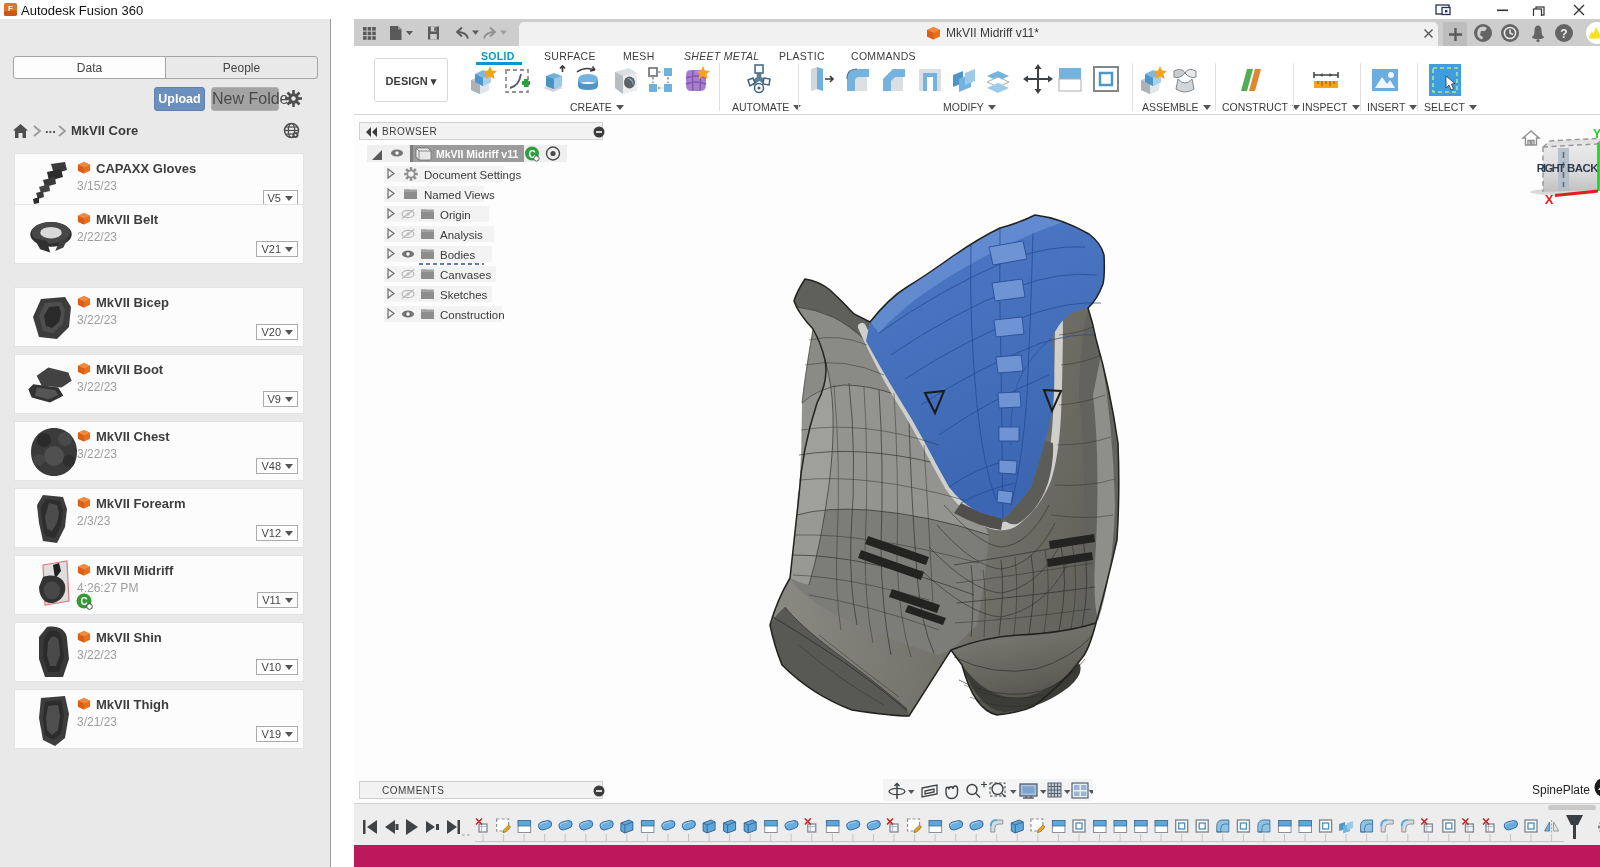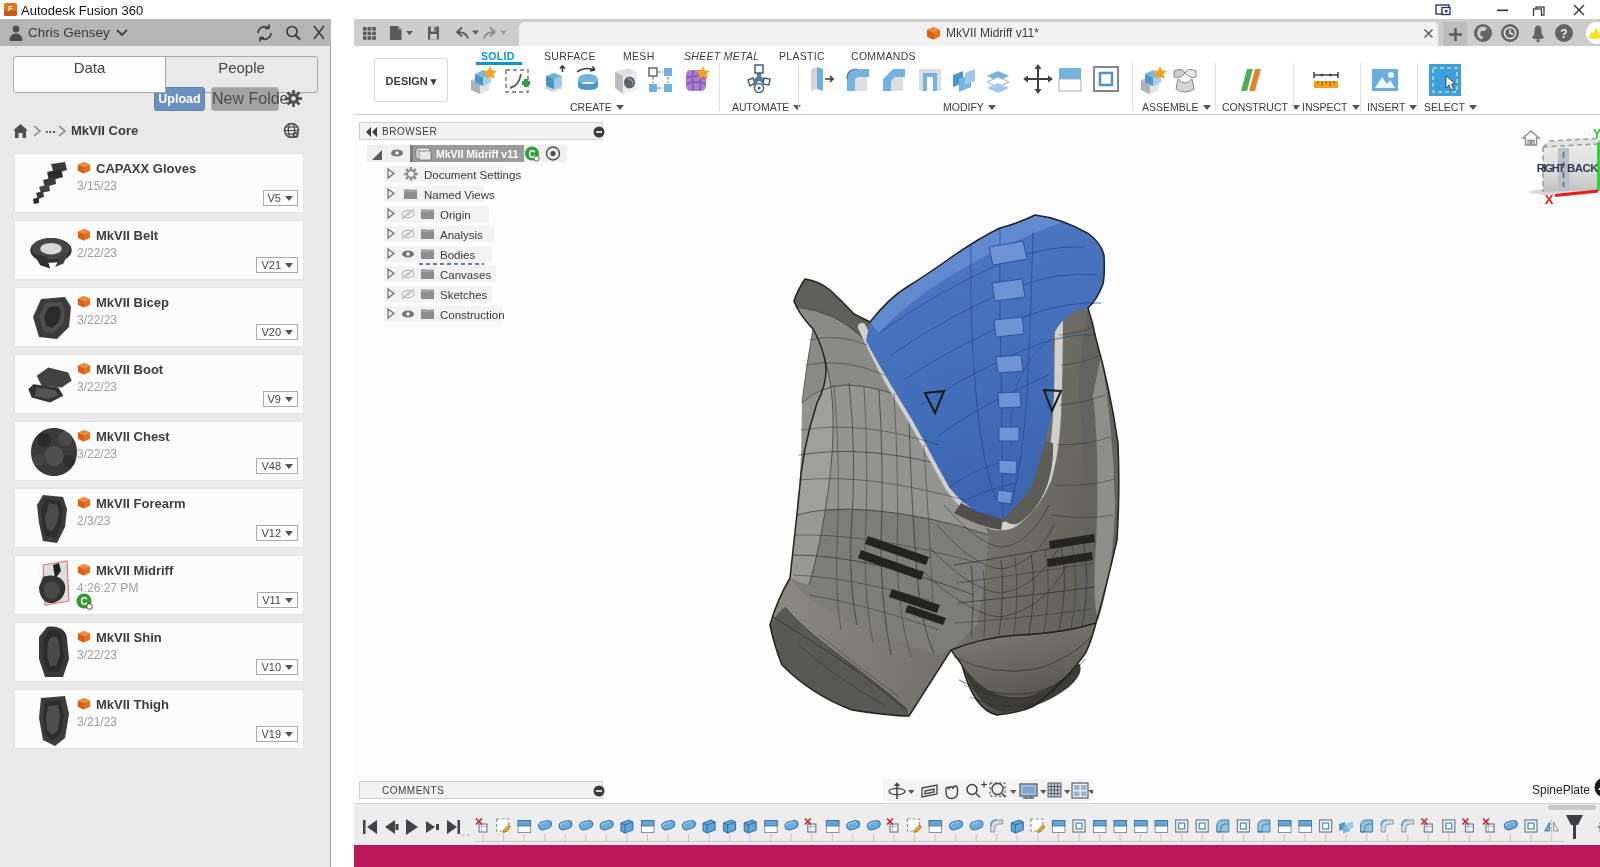--- a/index.html
+++ b/index.html
@@ -7,21 +7,21 @@
 #root { position:absolute; top:0; left:0; width:1600px; height:867px; }
 .abs { position:absolute; }
 
 #titlebar { left:0; top:0; width:1600px; height:19px; background:#fff; }
 #titlebar .tb-text { position:absolute; left:21px; top:3px; font-size:13px; color:#111; }
 
 #leftpanel { left:0; top:19px; width:331px; height:848px; background:#e9e9e9; border-right:1px solid #9b9b9b; }
 #lp-head { position:absolute; left:0; top:0; width:331px; height:27px; background:#b5b5b5; }
 #lp-head .name { position:absolute; left:28px; top:6px; font-size:13.5px; color:#3a3a3a; }
 .tabrow { position:absolute; left:13px; top:37px; width:305px; height:23px; }
-.tab { position:absolute; top:0; height:37px; width:153px; font-size:15px; color:#444; text-align:center; line-height:22px; border:1px solid #a6a6a6; }
+.tab { position:absolute; top:0; height:23px; width:153px; font-size:12px; color:#444; text-align:center; line-height:22px; border:1px solid #a6a6a6; }
 .tab.data { left:0; background:#fdfdfd; border-radius:3px 0 0 3px; z-index:2;}
 .tab.people { left:152px; background:#e9e9e9; border-radius:0 3px 3px 0; }
 #btn-upload { position:absolute; left:154px; top:68px; width:51px; height:24px; background:#6b8fbf; border:1px solid #5d80ae; border-radius:3px; color:#fff; font-size:12.5px; font-weight:bold; text-align:center; line-height:22px; white-space:nowrap; }
 #btn-newfolder { position:absolute; left:211px; top:68px; width:68px; height:24px; background:#a3a3a3; border:1px solid #b3b3b3; border-radius:3px; color:#4a4a4a; font-size:16px; text-align:center; line-height:22px; white-space:nowrap; }
 #breadcrumb { position:absolute; left:0px; top:103px; width:331px; height:22px; font-size:13px; color:#3a3a3a; }
 #breadcrumb b { font-weight:bold; }
 .card { position:absolute; left:14px; width:290px; height:60px; background:#fcfcfc; border:1px solid #e3e3e3; }
 .card .cname { position:absolute; left:62px; top:7px; font-size:13px; font-weight:bold; color:#3d3d3d; white-space:nowrap; }
 .card .cdate { position:absolute; left:62px; top:25px; font-size:12px; color:#9d9d9d; }
 .card .ver { position:absolute; right:5px; bottom:6px; height:16px; padding:0 4px; background:#fff; border:1px solid #ababab; font-size:11px; color:#444; line-height:15px;margin-top:28px; }
@@ -62,37 +62,20 @@
     <rect x="8" y="4.5" width="8" height="7" fill="#fff" stroke="#26315e" stroke-width="1.3"></rect>
     <rect x="11" y="7" width="2.4" height="2.4" fill="#26315e"></rect>
     <rect x="63" y="6.5" width="11" height="1.6" fill="#333"></rect>
     <rect x="102" y="4" width="8" height="8" fill="none" stroke="#333" stroke-width="1.2"></rect>
     <rect x="99.5" y="6" width="8" height="8" fill="#fff" stroke="#333" stroke-width="1.2"></rect>
     <path d="M140 2 L150 12 M150 2 L140 12" stroke="#333" stroke-width="1.4"></path>
   </svg>
 </div>
 
 <div id="leftpanel" class="abs">
-  <div id="lp-head">
-    <svg class="abs" style="left:8px;top:5px" width="16" height="17" viewBox="0 0 16 17">
-      <circle cx="8" cy="5" r="3.4" fill="#4e4e4e"></circle>
-      <path d="M1.5 17 Q1.5 9.5 8 9.5 Q14.5 9.5 14.5 17 Z" fill="#4e4e4e"></path>
-    </svg>
-    <div class="name">Chris Gensey</div>
-    <svg class="abs" style="left:116px;top:10px" width="12" height="8">
-          <path d="M1 1 L6 6 L11 1" fill="none" stroke="#3e3e3e" stroke-width="1.8"></path>
-        </svg>
-    <svg class="abs" style="left:255px;top:5px" width="70" height="18" viewBox="0 0 70 18">
-      <path d="M3 9 A6.5 6.5 0 0 1 14 4.5 M14 4.5 L14 0.5 M14 4.5 L10 4.5" fill="none" stroke="#3e3e3e" stroke-width="1.7"></path>
-      <path d="M16 9 A6.5 6.5 0 0 1 5 13.5 M5 13.5 L5 17.5 M5 13.5 L9 13.5" fill="none" stroke="#3e3e3e" stroke-width="1.7"></path>
-      <circle cx="37" cy="7.5" r="5" fill="none" stroke="#3e3e3e" stroke-width="1.7"></circle>
-      <line x1="41" y1="11.5" x2="45" y2="15.5" stroke="#3e3e3e" stroke-width="2"></line>
-      <path d="M59 2 L69 15 M69 2 L59 15" stroke="#3e3e3e" stroke-width="1.6"></path>
-    </svg>
-  </div>
   <div class="tabrow">
     <div class="tab people">People</div>
     <div class="tab data">Data</div>
   </div>
   <div id="btn-upload">Upload</div>
   <div id="btn-newfolder">New Folder</div>
   <svg class="abs" style="left:284px;top:70px" width="19" height="19" viewBox="0 0 19 19">
     <g fill="#4e4e4e">
           <circle cx="9.5" cy="9.5" r="5.2"></circle>
     <g stroke="#4e4e4e" stroke-width="2.6">
@@ -139,21 +122,21 @@
             </g>
           </svg>
       <div class="cname"><svg class="cube" viewBox="0 0 15 15">
               <path d="M7.5 1 L14 4 L14 10.5 L7.5 13.5 L1 10.5 L1 4 Z" fill="#e8701d"></path>
               <path d="M1 4 L7.5 7 L14 4 L7.5 1 Z" fill="#f08a3c"></path>
               <path d="M7.5 7 L7.5 13.5 L1 10.5 L1 4 Z" fill="#d95f16"></path>
             </svg>CAPAXX Gloves</div>
       <div class="cdate">3/15/23</div>
           <div class="ver">V5</div>
     </div>
-    <div class="card" style="top:201px;">
+    <div class="card" style="top:185px;">
       <svg class="abs" style="left:12px;top:10px" width="48" height="42" viewBox="0 0 58 48">
             <g fill="#383838">
               <ellipse cx="29" cy="22" rx="25" ry="15" fill="#2e2e2e"></ellipse>
               <ellipse cx="29" cy="20" rx="23" ry="13" fill="#474747"></ellipse>
               <ellipse cx="29" cy="20" rx="13" ry="7" fill="#d8d8d8"></ellipse>
               <path d="M8 26 L16 40 L28 44 L24 30 Z" fill="#303030"></path>
               <path d="M50 25 L44 38 L34 42 L40 29 Z" fill="#404040"></path>
             </g>
           </svg>
       <div class="cname"><svg class="cube" viewBox="0 0 15 15">

